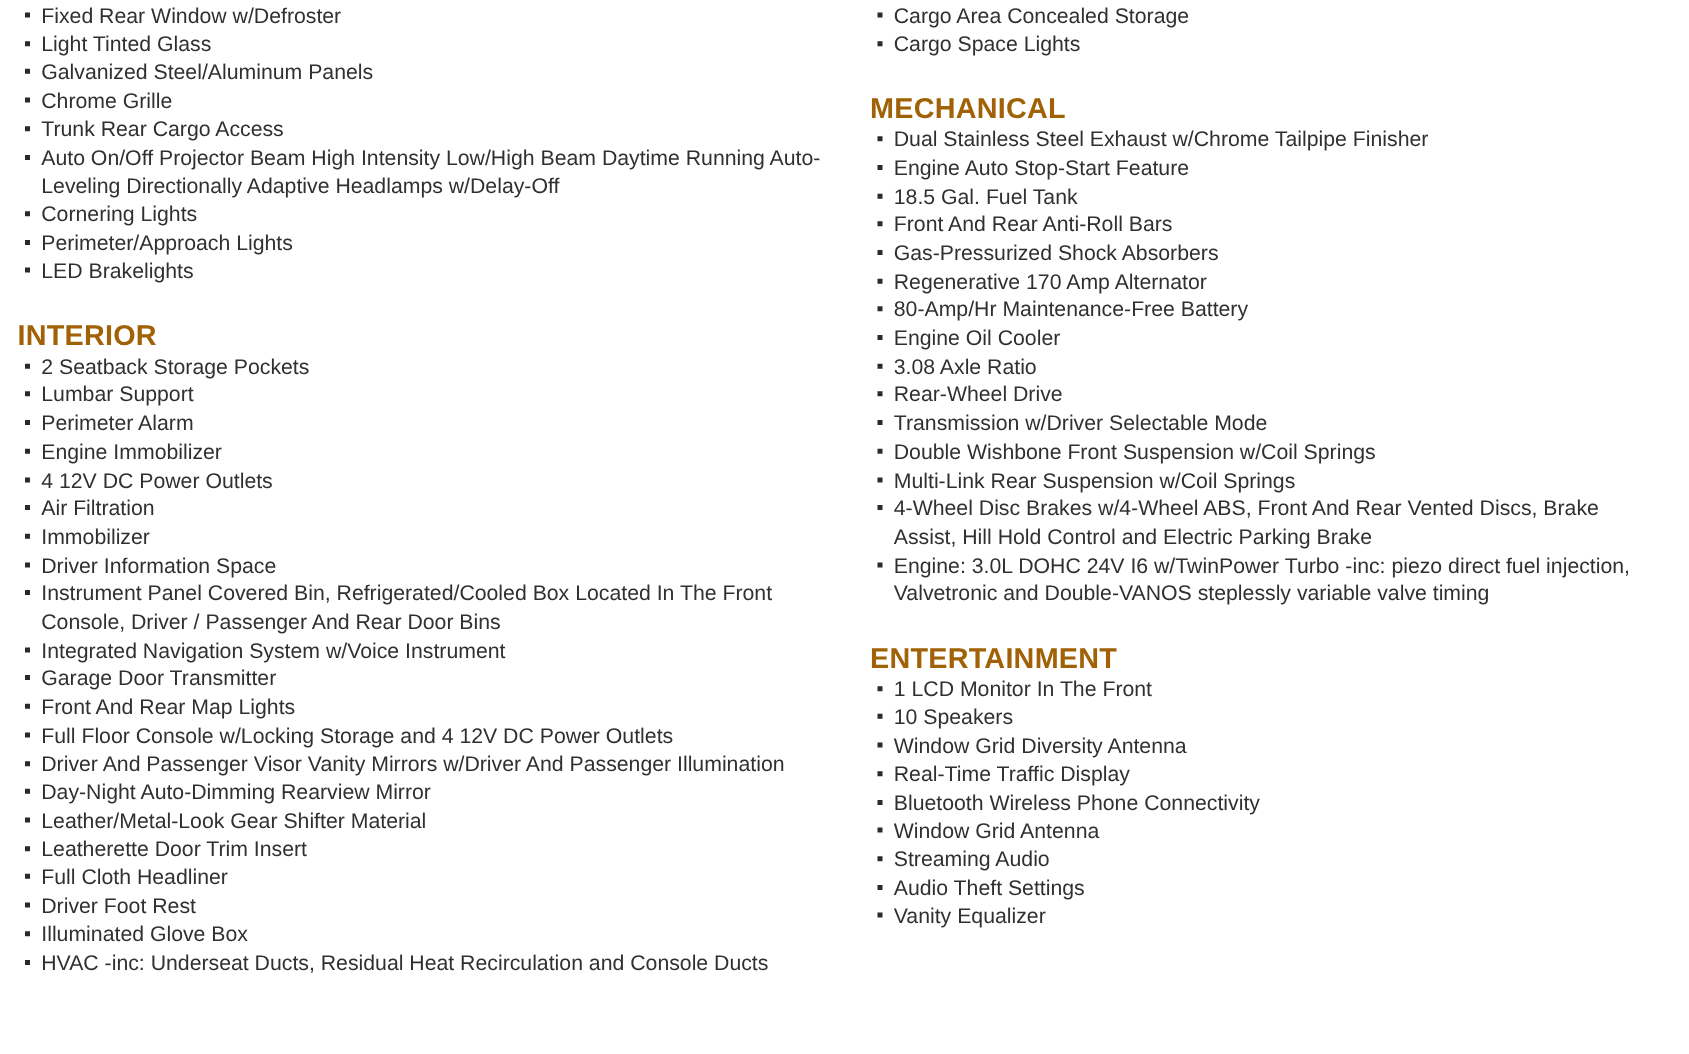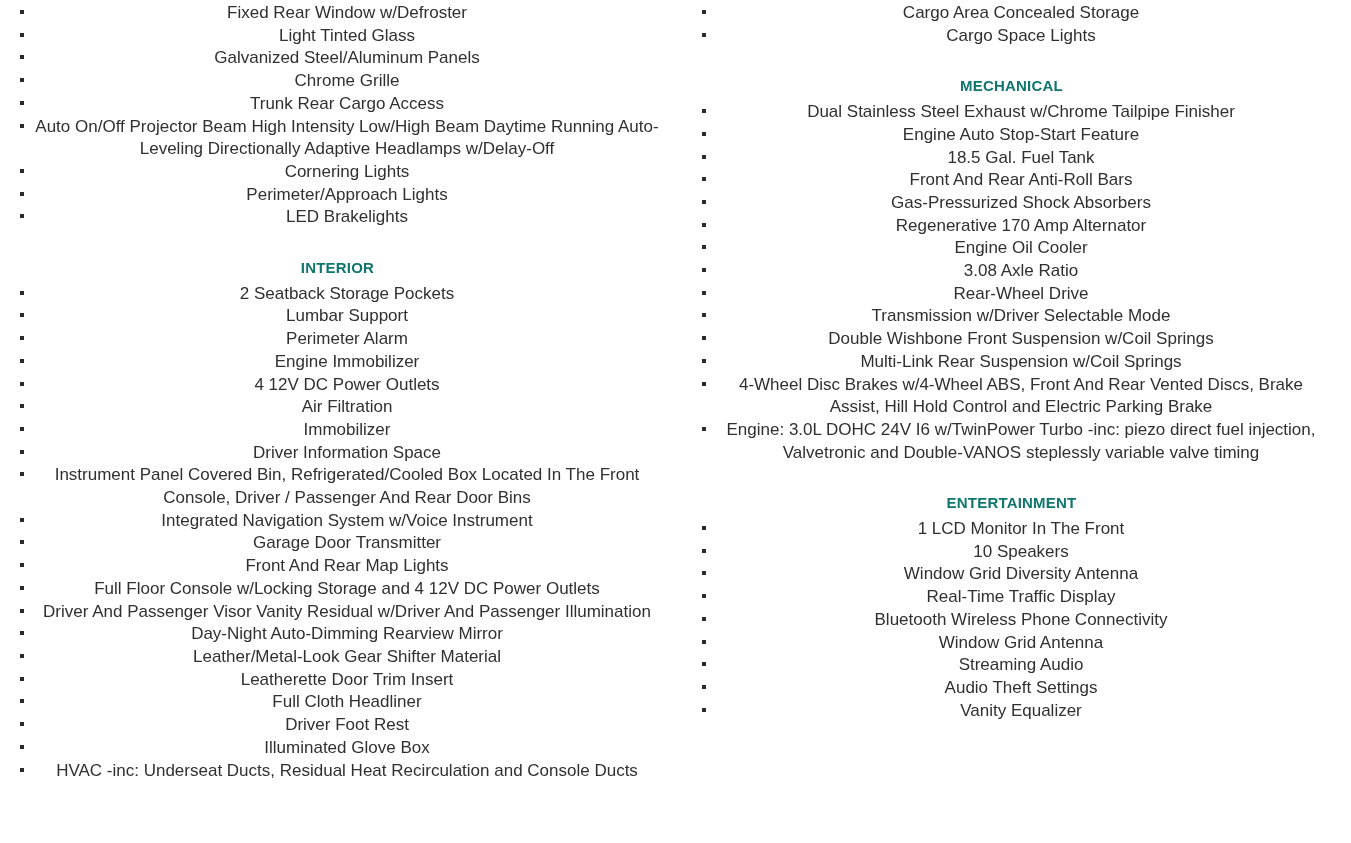--- a/index.html
+++ b/index.html
@@ -23,26 +23,26 @@
   .col {
     box-sizing: border-box;
   }
   .col-left {
     width: 647px;
     margin-right: 35px;
   }
   .col-right {
     width: 631px;
   }
-  .group { margin: 0; padding: 0; text-align: center; }
+  .group { margin: 0; padding: 0; }
   h3.section-heading {
-    font-size: 15px;
+    font-size: 23px;
     line-height: 22.7px;
     font-weight: bold;
-    color: #0f766e;
+    color: #a16207;
     margin: 28px 0 3px 0;
     padding: 0;
     letter-spacing: 0.2px;
   }
   .group:first-child h3.section-heading { margin-top: 0; }
   ul.feature-list {
     list-style: none;
     margin: 0;
     padding: 0;
   }
@@ -89,21 +89,21 @@
           <li><span class="bullet"></span><span>Engine Immobilizer</span></li>
           <li><span class="bullet"></span><span>4 12V DC Power Outlets</span></li>
           <li><span class="bullet"></span><span>Air Filtration</span></li>
           <li><span class="bullet"></span><span>Immobilizer</span></li>
           <li><span class="bullet"></span><span>Driver Information Space</span></li>
           <li><span class="bullet"></span><span>Instrument Panel Covered Bin, Refrigerated/Cooled Box Located In The Front Console, Driver / Passenger And Rear Door Bins</span></li>
           <li><span class="bullet"></span><span>Integrated Navigation System w/Voice Instrument</span></li>
           <li><span class="bullet"></span><span>Garage Door Transmitter</span></li>
           <li><span class="bullet"></span><span>Front And Rear Map Lights</span></li>
           <li><span class="bullet"></span><span>Full Floor Console w/Locking Storage and 4 12V DC Power Outlets</span></li>
-          <li><span class="bullet"></span><span>Driver And Passenger Visor Vanity Residual w/Driver And Passenger Illumination</span></li>
+          <li><span class="bullet"></span><span>Driver And Passenger Visor Vanity Mirrors w/Driver And Passenger Illumination</span></li>
           <li><span class="bullet"></span><span>Day-Night Auto-Dimming Rearview Mirror</span></li>
           <li><span class="bullet"></span><span>Leather/Metal-Look Gear Shifter Material</span></li>
           <li><span class="bullet"></span><span>Leatherette Door Trim Insert</span></li>
           <li><span class="bullet"></span><span>Full Cloth Headliner</span></li>
           <li><span class="bullet"></span><span>Driver Foot Rest</span></li>
           <li><span class="bullet"></span><span>Illuminated Glove Box</span></li>
           <li><span class="bullet"></span><span>HVAC -inc: Underseat Ducts, Residual Heat Recirculation and Console Ducts</span></li>
         </ul>
       </section>
     </div>
@@ -116,21 +116,21 @@
       </section>
       <section class="group">
         <h3 class="section-heading">MECHANICAL</h3>
         <ul class="feature-list">
           <li><span class="bullet"></span><span>Dual Stainless Steel Exhaust w/Chrome Tailpipe Finisher</span></li>
           <li><span class="bullet"></span><span>Engine Auto Stop-Start Feature</span></li>
           <li><span class="bullet"></span><span>18.5 Gal. Fuel Tank</span></li>
           <li><span class="bullet"></span><span>Front And Rear Anti-Roll Bars</span></li>
           <li><span class="bullet"></span><span>Gas-Pressurized Shock Absorbers</span></li>
           <li><span class="bullet"></span><span>Regenerative 170 Amp Alternator</span></li>
-          <li><span class="bullet"></span></li>
+          <li><span class="bullet"></span><span>80-Amp/Hr Maintenance-Free Battery</span></li>
           <li><span class="bullet"></span><span>Engine Oil Cooler</span></li>
           <li><span class="bullet"></span><span>3.08 Axle Ratio</span></li>
           <li><span class="bullet"></span><span>Rear-Wheel Drive</span></li>
           <li><span class="bullet"></span><span>Transmission w/Driver Selectable Mode</span></li>
           <li><span class="bullet"></span><span>Double Wishbone Front Suspension w/Coil Springs</span></li>
           <li><span class="bullet"></span><span>Multi-Link Rear Suspension w/Coil Springs</span></li>
           <li><span class="bullet"></span><span>4-Wheel Disc Brakes w/4-Wheel ABS, Front And Rear Vented Discs, Brake Assist, Hill Hold Control and Electric Parking Brake</span></li>
           <li><span class="bullet"></span><span>Engine: 3.0L DOHC 24V I6 w/TwinPower Turbo -inc: piezo direct fuel injection, Valvetronic and Double-VANOS steplessly variable valve timing</span></li>
         </ul>
       </section>

